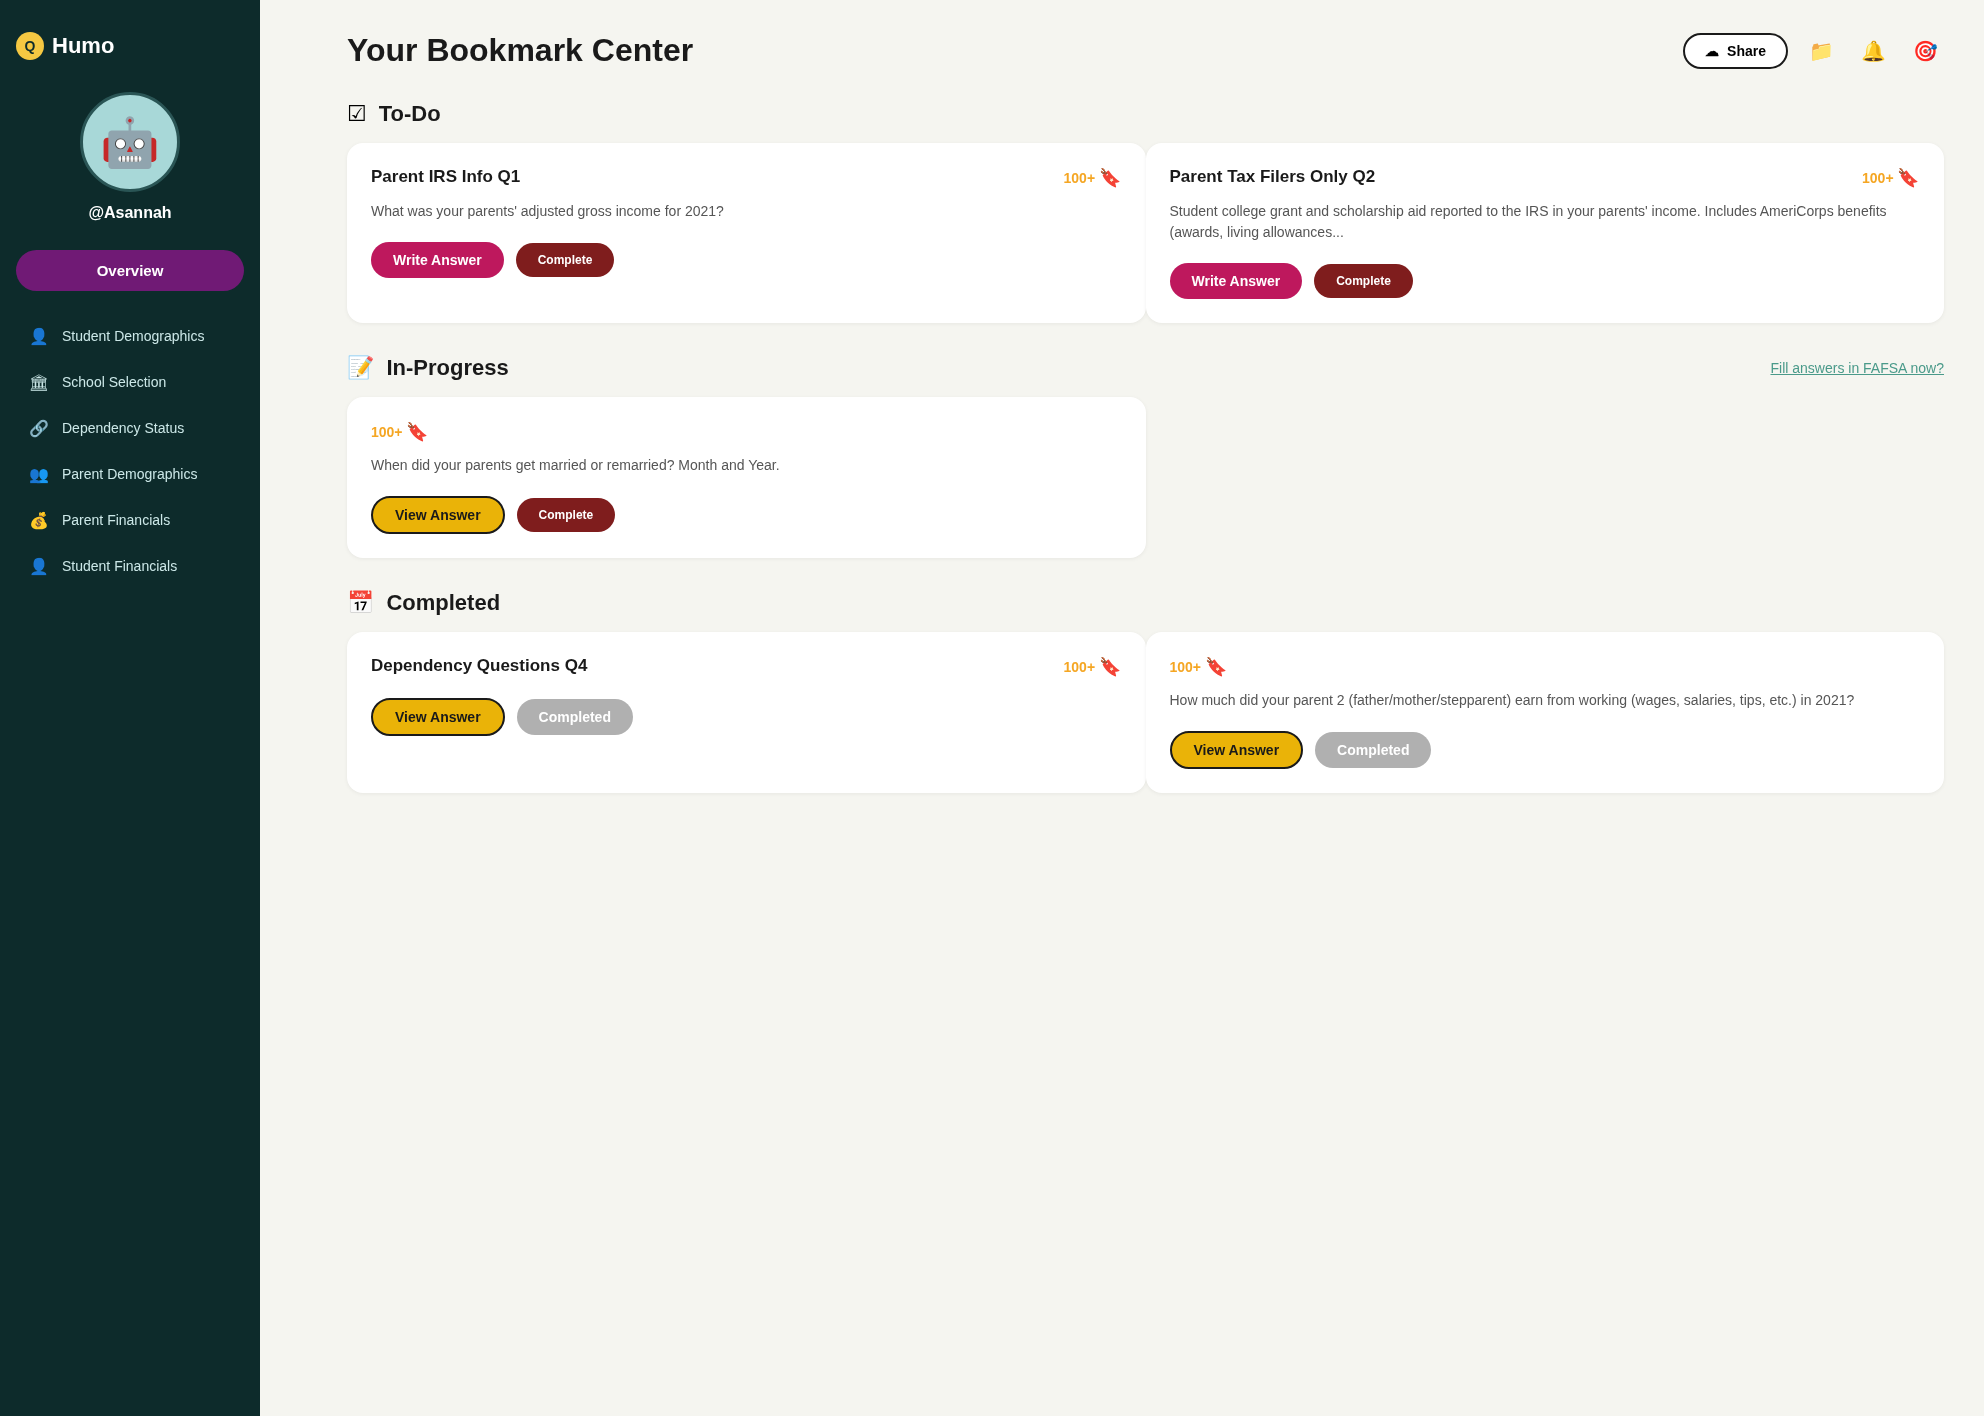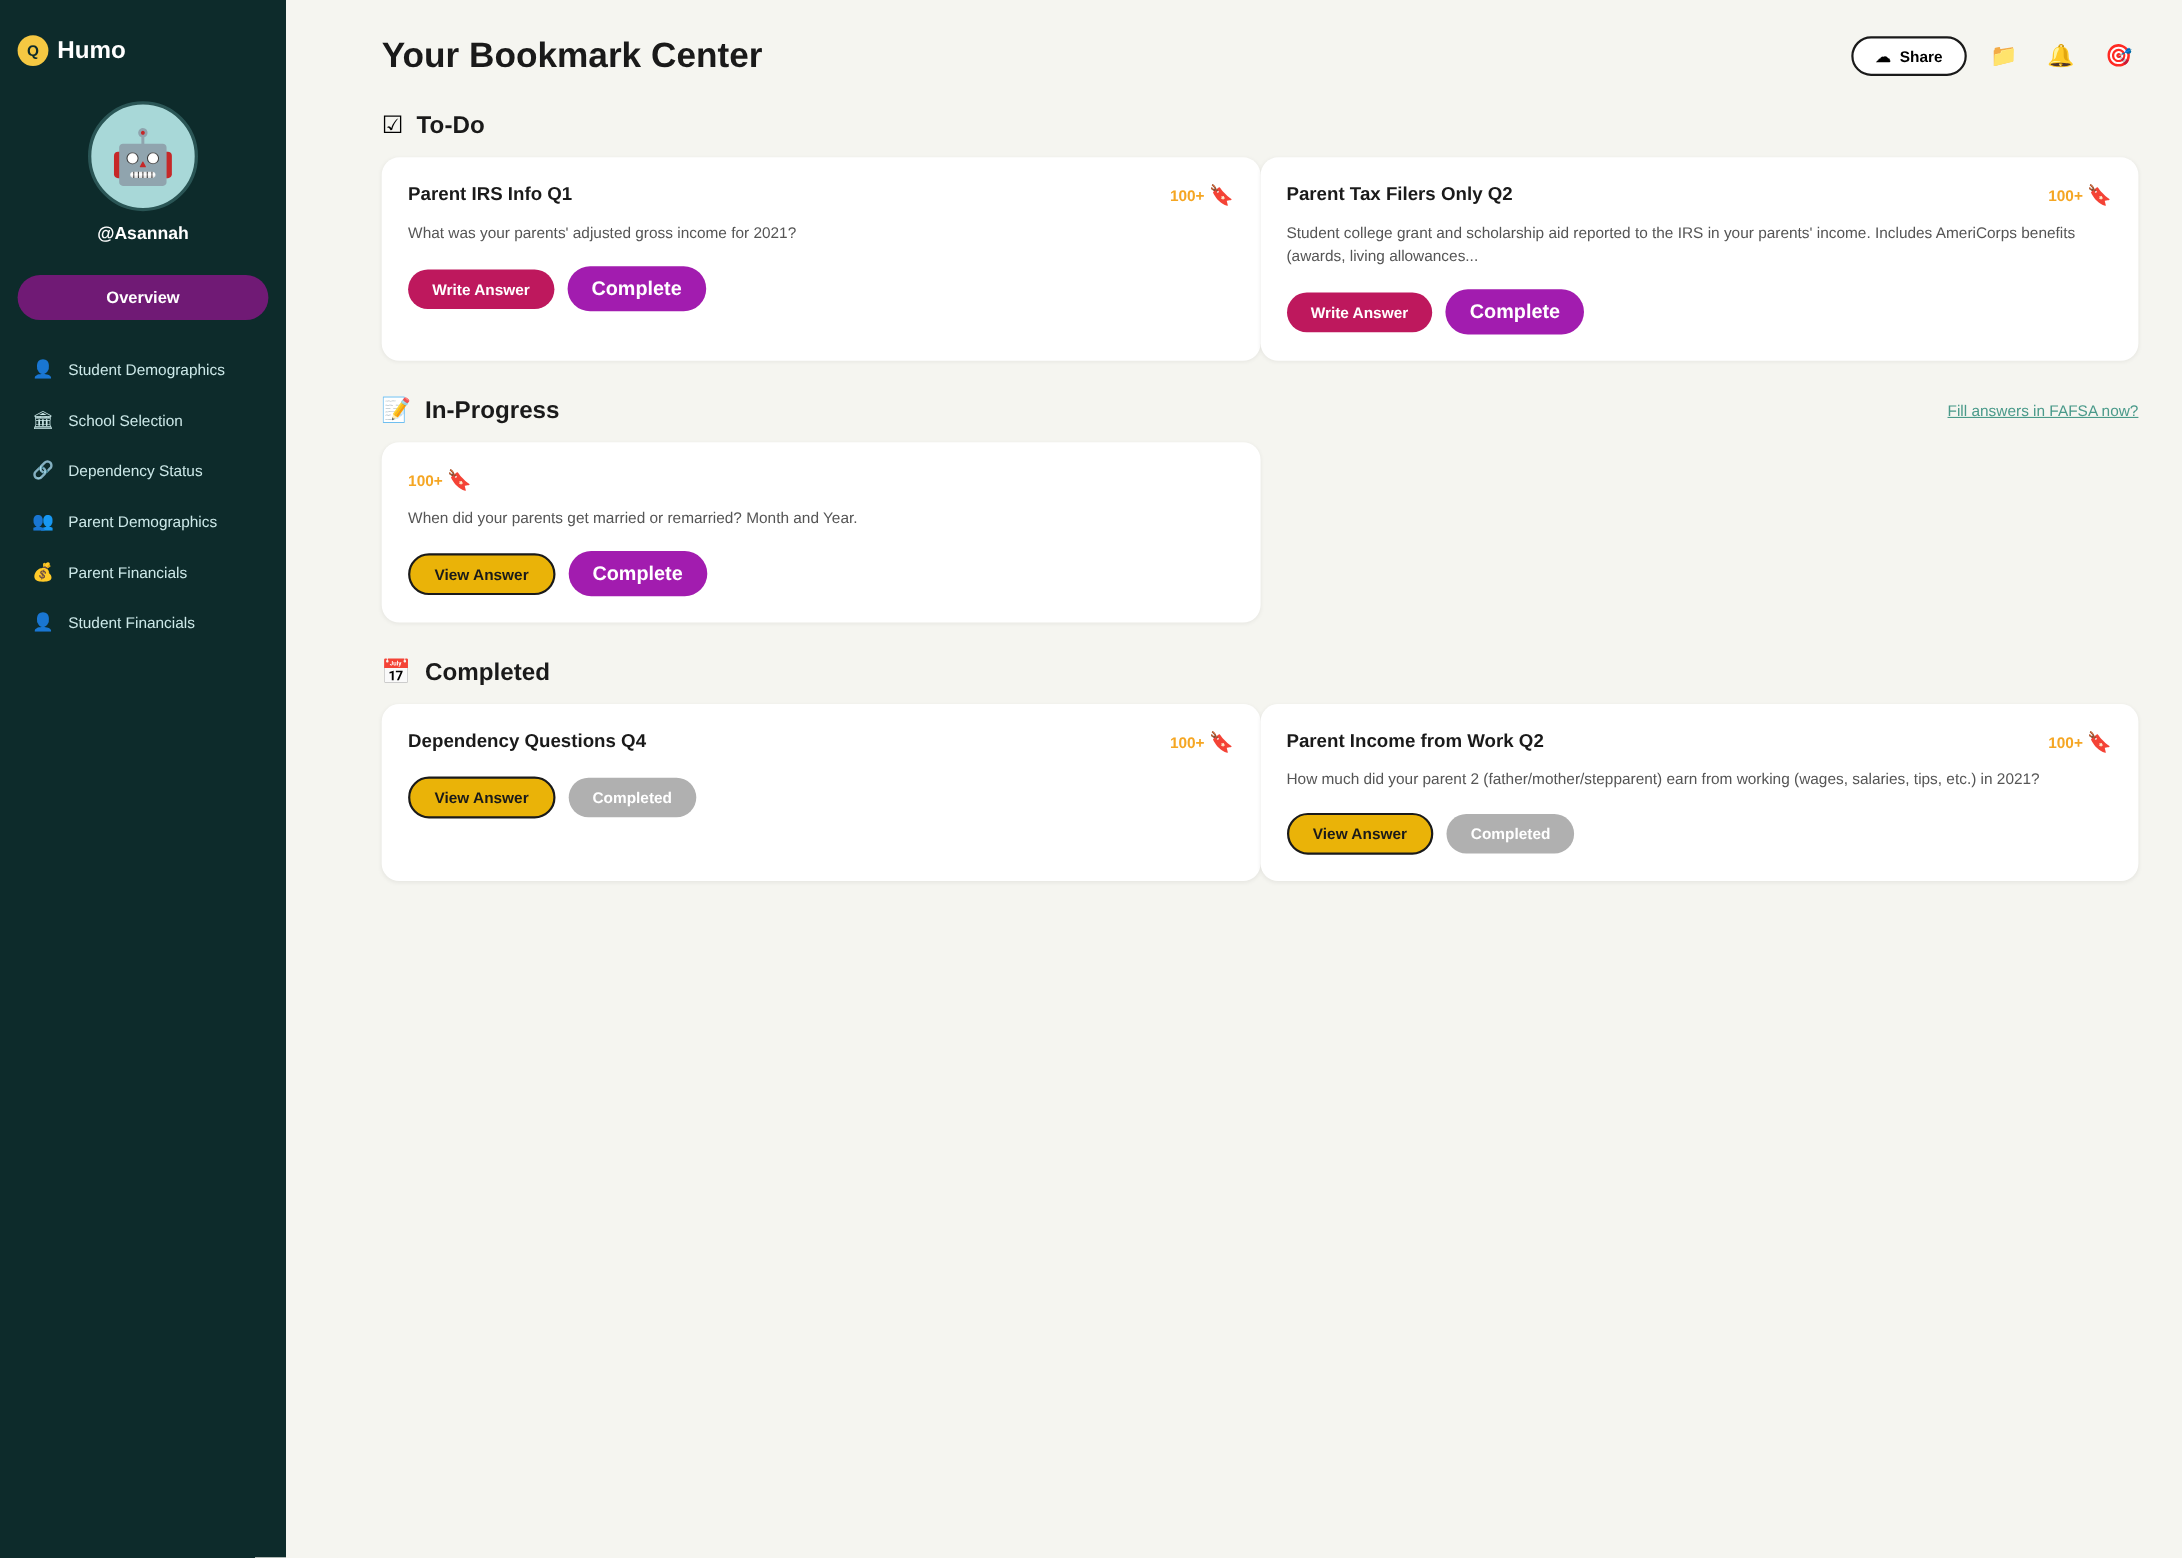--- a/index.html
+++ b/index.html
@@ -222,26 +222,26 @@
       background: #be185d;
       color: white;
       border: none;
       border-radius: 24px;
       padding: 10px 22px;
       font-size: 14px;
       font-weight: 600;
       cursor: pointer;
     }
     .btn-complete {
-      background: #a21caf;
+      background: #7f1d1d;
       color: white;
       border: none;
       border-radius: 24px;
       padding: 10px 22px;
-      font-size: 18px;
+      font-size: 12px;
       font-weight: 600;
       cursor: pointer;
     }
     .btn-view {
       background: #eab308;
       color: #1a1a1a;
       border: 2px solid #1a1a1a;
       border-radius: 24px;
       padding: 9px 22px;
       font-size: 14px;
@@ -401,21 +401,20 @@
           </div>
         </div>
         <div class="card-actions">
           <button class="btn-view">View Answer</button>
           <button class="btn-completed">Completed</button>
         </div>
       </div>
 
       <div class="card">
         <div class="card-top">
-          <span class="card-title">Parent Income from Work Q2</span>
           <div class="card-badge">
             <span>100+</span>
             <span class="bookmark-icon">🔖</span>
           </div>
         </div>
         <p class="card-desc">How much did your parent 2 (father/mother/stepparent) earn from working (wages, salaries, tips, etc.) in 2021?</p>
         <div class="card-actions">
           <button class="btn-view">View Answer</button>
           <button class="btn-completed">Completed</button>
         </div>

